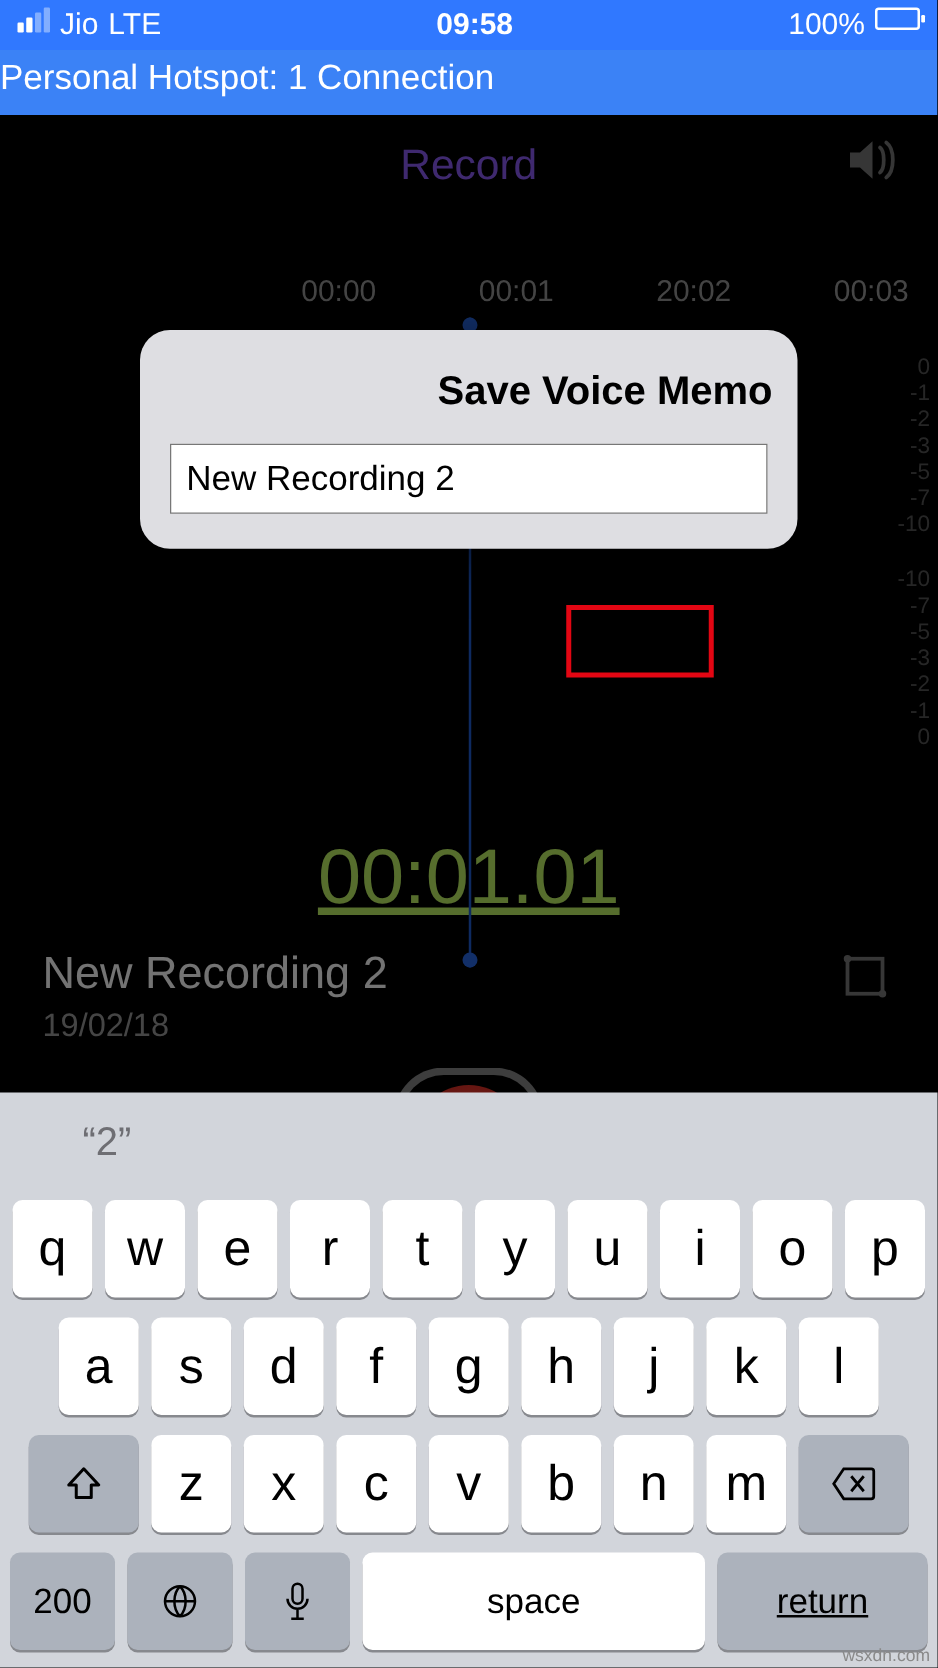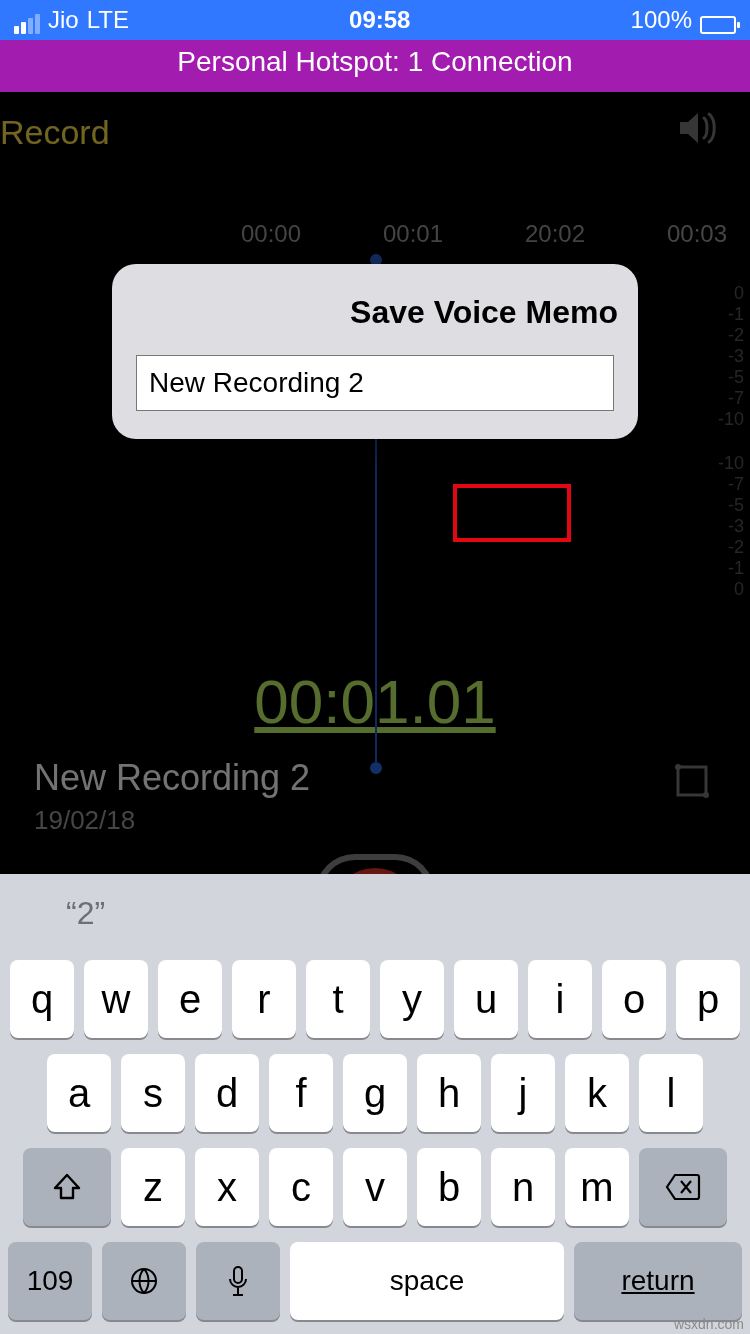--- a/index.html
+++ b/index.html
@@ -1,31 +1,31 @@
 <!DOCTYPE html>
 <html><head>
 <meta charset="utf-8">
 <style>
 * { margin: 0; padding: 0; box-sizing: border-box; font-family: -apple-system, "Helvetica Neue", Arial, sans-serif; }
 html, body { width: 750px; height: 1334px; background: #000; overflow: hidden; }
 
 
 .statusbar { background: #3078ff; color: #fff; height: 40px; display: flex; align-items: center; justify-content: space-between; padding: 0 14px; font-size: 24px; }
-.sb-left, .sb-right { display: flex; align-items: flex-end; gap: 8px; }
-.hotspot { background: #a21caf; color: #fff; text-align: center; font-size: 28px; padding: 6px 0 14px 0; }
+.sb-left, .sb-right { display: flex; align-items: flex-start; gap: 8px; }
+.hotspot { background: #3b82f6; color: #fff; font-size: 28px; padding: 6px 0 14px 0; }
 .signal { display: flex; align-items: flex-end; gap: 2px; }
 .signal span { width: 5px; background: #fff; border-radius: 1px; }
 .signal span.dim { background: rgba(255,255,255,.4); }
 .battery { display: flex; align-items: center; gap: 4px; }
 .bat-body { width: 36px; height: 18px; border: 2px solid #fff; border-radius: 3px; position: relative; }
 .bat-body::after { content: ""; position: absolute; right: -6px; top: 4px; width: 3px; height: 6px; background: #fff; border-radius: 1px; }
 .bat-fill { background: #fff; height: 100%; width: 100%; border-radius: 1px; }
 
 
-.navbar { height: 80px; display: flex; align-items: center; color: #fde047; font-size: 34px; position: relative; }
+.navbar { height: 80px; display: flex; align-items: center; justify-content: center; color: #8b5cf6; font-size: 34px; position: relative; }
 .speaker-icon { position: absolute; right: 28px; color: #777; }
 
 
 .timeline { position: relative; height: 500px; color: #999; }
 .ticks { display: flex; justify-content: flex-end; font-size: 24px; padding: 48px 18px 8px 14px; gap: 72px; }
 .ticks span { min-width: 70px; text-align: center; }
 .playhead { position: absolute; left: 50%; top: 82px; width: 2px; height: 520px; background: #1f5dd6; }
 .playhead::before, .playhead::after { content: ""; position: absolute; left: -5px; width: 12px; height: 12px; background: #2768e8; border-radius: 50%; }
 .playhead::before { top: 0; } .playhead::after { bottom: 0; }
 .db-scale { position: absolute; right: 6px; top: 110px; text-align: right; color: #555; font-size: 18px; line-height: 22px; }
@@ -205,21 +205,21 @@
         <div class="key letter">m</div>
       </div>
     <div class="key gray wide">
       <svg width="36" height="28" viewBox="0 0 36 28">
           <path d="M10 2 H32 a2 2 0 0 1 2 2 V24 a2 2 0 0 1 -2 2 H10 L2 14 Z" fill="none" stroke="#000" stroke-width="2.2"></path>
           <path d="M16 8 L26 20 M26 8 L16 20" stroke="#000" stroke-width="2.2"></path>
         </svg>
     </div>
   </div>
   <div class="kb-bottom">
-    <div class="key gray fn">109</div>
+    <div class="key gray fn">200</div>
     <div class="key gray fn">
       <svg width="30" height="30" viewBox="0 0 30 30">
           <circle cx="15" cy="15" r="12" fill="none" stroke="#000" stroke-width="2"></circle>
           <path d="M3 15 H27 M15 3 C9 9 9 21 15 27 M15 3 C21 9 21 21 15 27" fill="none" stroke="#000" stroke-width="2"></path>
         </svg>
     </div>
     <div class="key gray fn">
       <svg width="22" height="32" viewBox="0 0 22 32">
           <rect x="7" y="2" width="8" height="16" rx="4" fill="none" stroke="#000" stroke-width="2"></rect>
           <path d="M3 14 a8 8 0 0 0 16 0 M11 22 V30 M6 30 H16" fill="none" stroke="#000" stroke-width="2"></path>

